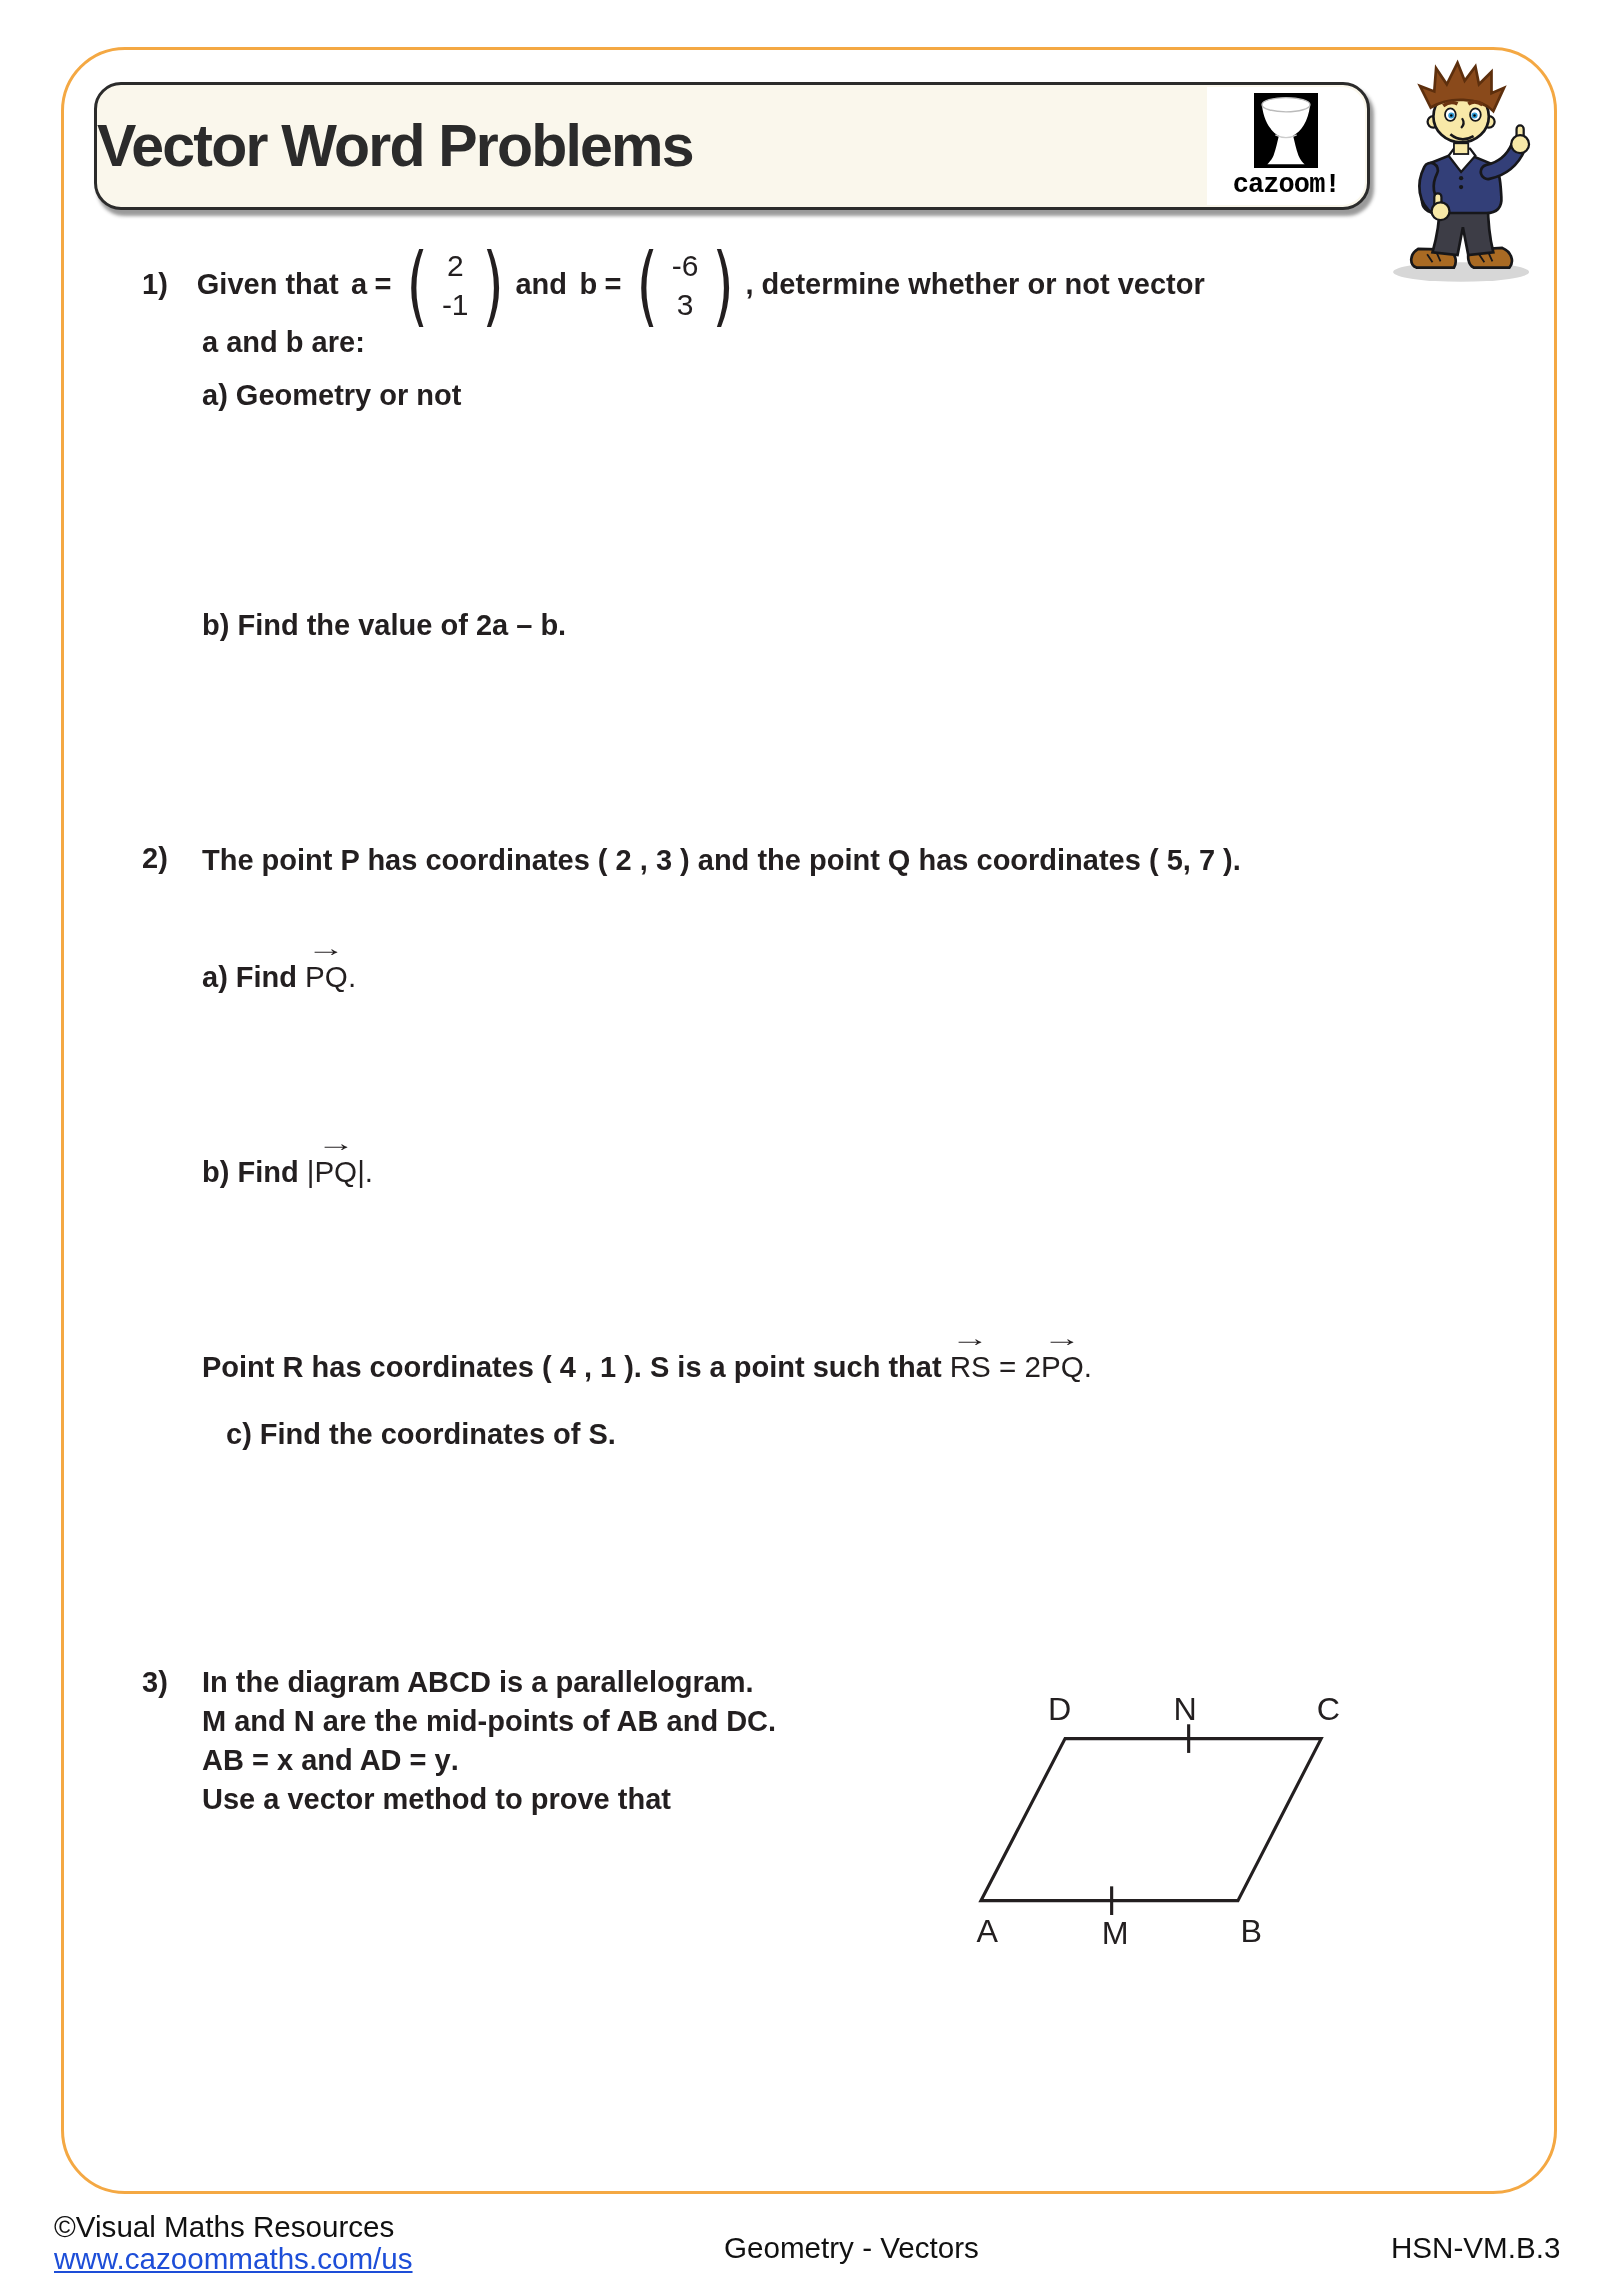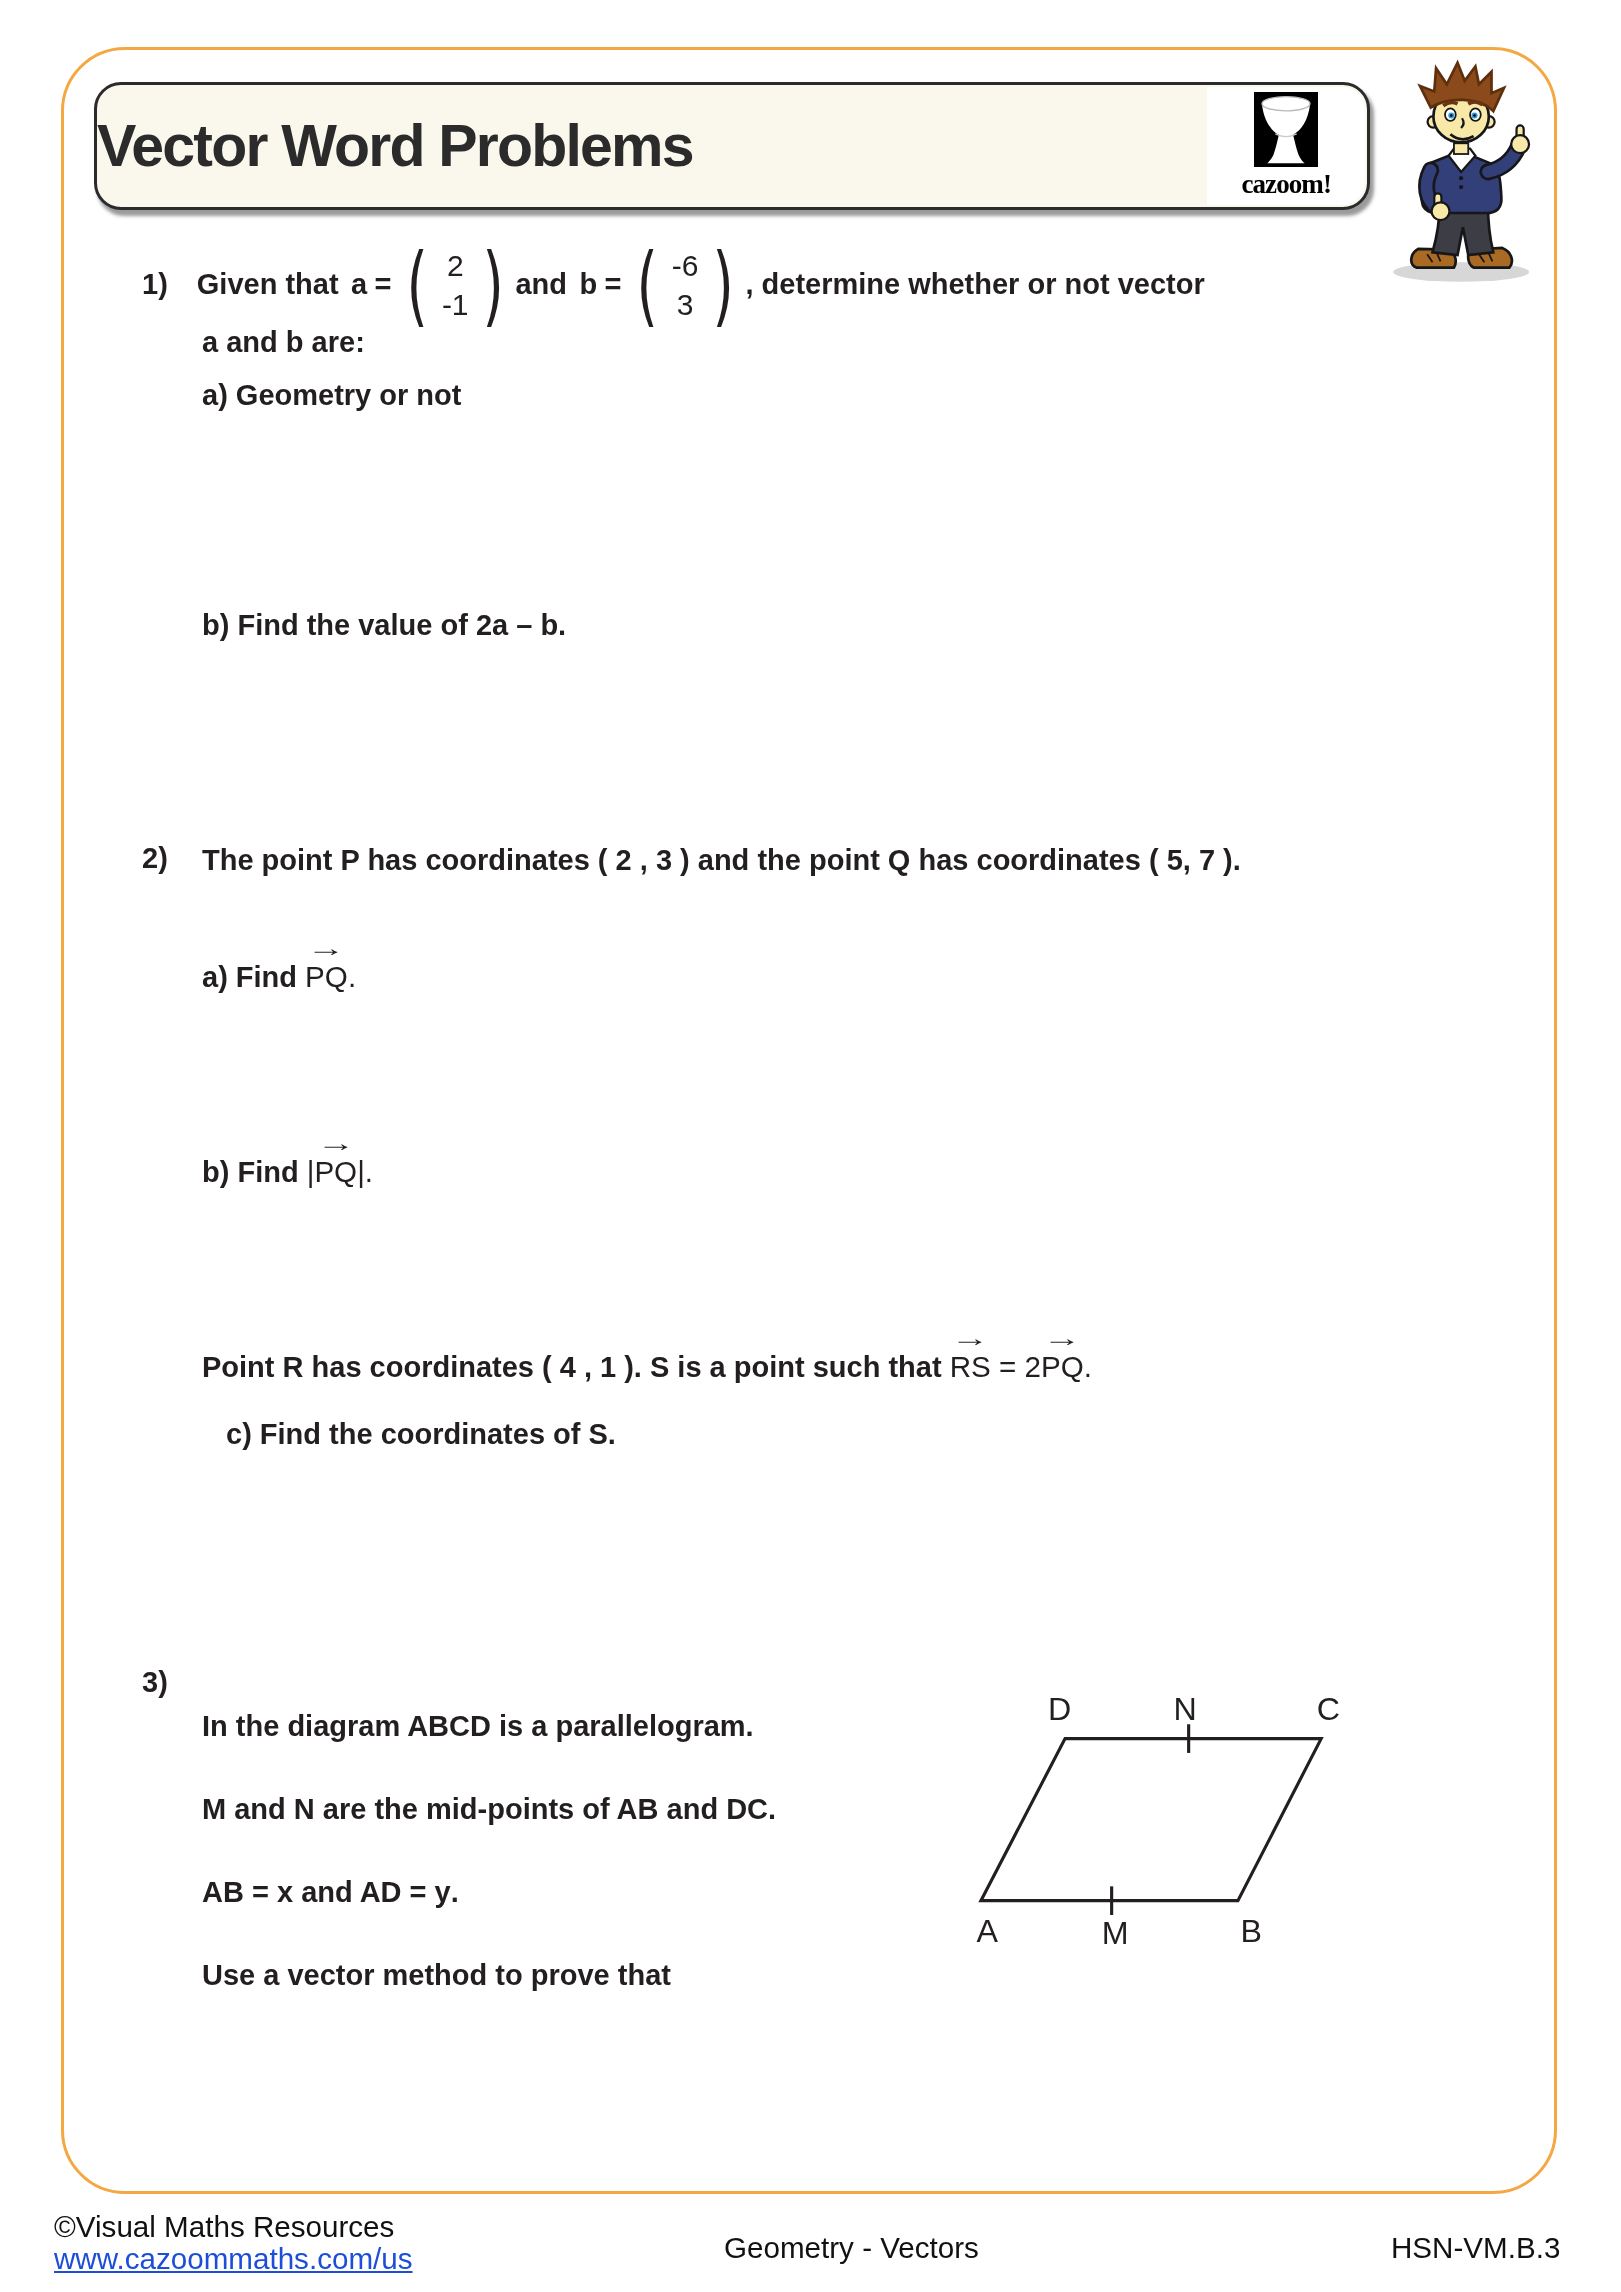--- a/index.html
+++ b/index.html
@@ -22,21 +22,21 @@
     font-size:59px; font-weight:800; letter-spacing:-1.8px;
     color:#2b2b2b; white-space:nowrap;
   }
   .logo-panel {
     position:absolute; right:1.8px; top:1.8px; bottom:1.8px; width:158px;
     background:#ffffff; border-radius:0 23px 23px 0;
     display:flex; flex-direction:column; align-items:center; justify-content:center;
   }
   .logo-square { width:64px; height:75px; background:#000; position:relative; }
   .brand-text {
-    font-family:Liberation Serif, serif; font-weight:bold; font-size:27px;
+    font-family:Liberation Mono, monospace; font-weight:bold; font-size:27px;
     letter-spacing:-0.9px; color:#000; margin-top:2px;
   }
   
   .abs { position:absolute; white-space:nowrap; }
   .qtext { font-size:29px; font-weight:700; line-height:1.15; }
   .qnum  { font-size:29px; font-weight:700; }
   .mathreg { font-weight:400; font-size:29.6px; }
   .xy { font-weight:800; }
   .vec { position:relative; display:inline-block; font-weight:400; }
   .vec .arr {
@@ -48,21 +48,21 @@
   .cvec { display:inline-flex; align-items:center; margin:0 5.4px 0 9px; }
   .cvec .paren {
     font-family:"DejaVu Sans", sans-serif; font-size:88px; font-weight:400;
     line-height:1; transform:scaleX(0.62);
   }
   .cvec .col {
     display:flex; flex-direction:column; align-items:center; gap:9px;
     font-size:30px; font-weight:400; line-height:1; min-width:41px;
   }
   .sp { display:inline-block; width:12.5px; }
-  .q3block div { height:39px;margin-top:44px; }
+  .q3block div { height:39px; }
   
   .foot { font-size:29.6px; font-weight:400; color:#111; }
   a.foot-link { color:#1d4ed8; text-decoration:underline; cursor:pointer; }
 </style>
 </head>
 <body>
 
 <div id="page">
 
   <div class="frame"></div>

